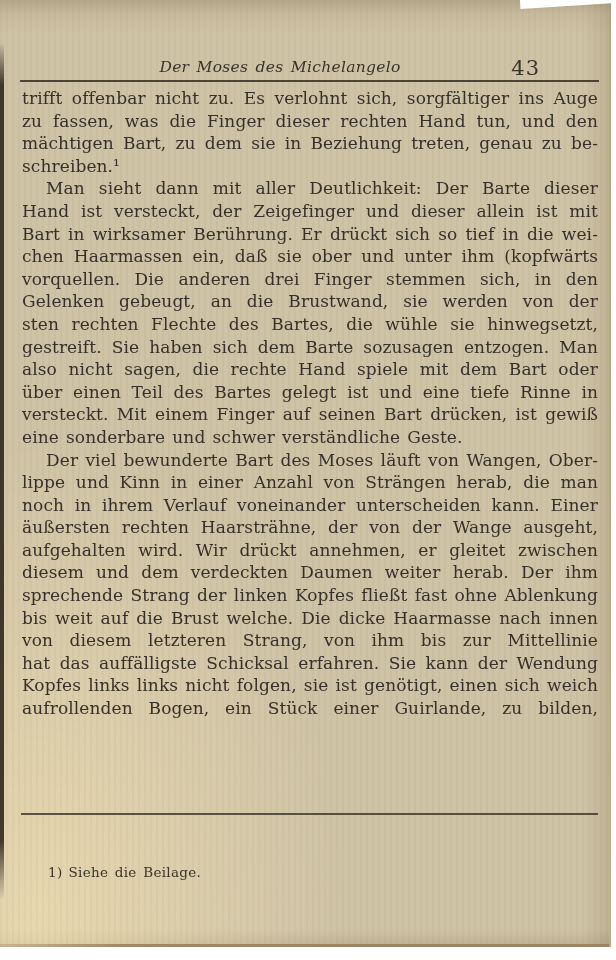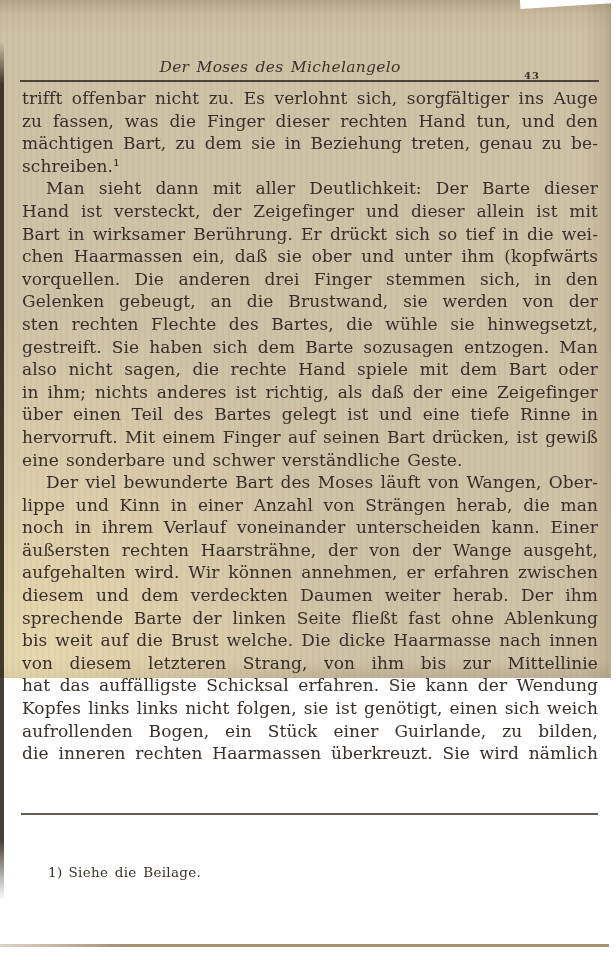--- a/index.html
+++ b/index.html
@@ -5,21 +5,21 @@
   html, body {
     margin: 0; padding: 0;
     width: 616px; height: 960px;
     background: #ffffff;
     overflow: hidden;
     font-family: "DejaVu Serif", "Liberation Serif", serif;
   }
   .scan-page {
     position: absolute;
     left: 0; top: 0;
-    width: 609px; height: 678px;
+    width: 609px; height: 947px;
     background:
       repeating-linear-gradient(90deg, rgba(120,100,70,0.05) 0 2px, rgba(120,100,70,0) 2px 6px),
       radial-gradient(ellipse at 6% 98%, rgba(246,230,180,0.60), rgba(246,230,180,0) 38%),
       linear-gradient(180deg, rgba(125,105,74,0.32) 0px, rgba(125,105,74,0.10) 14px, rgba(125,105,74,0) 34px),
       linear-gradient(270deg, rgba(125,105,74,0.20) 0px, rgba(125,105,74,0) 26px),
       linear-gradient(0deg, rgba(125,105,74,0.22) 0px, rgba(125,105,74,0) 18px),
       #cfc3a7;
     border-right: 2px solid rgba(150,128,95,0.40);
   }
   .left-edge-shadow {
@@ -56,24 +56,23 @@
     left: 0; right: 0; top: 2px;
     text-align: center;
     transform: translateX(-30px);
     font-style: italic;
     font-size: 15.5px;
     letter-spacing: 0.3px;
     word-spacing: 2px;
   }
   .header-page-number {
     position: absolute;
-    right: 58px; top: 14px;
-    font-size: 10px;
+    right: 58px; top: 0;
+    font-size: 21px;
     letter-spacing: 1px;
-    font-weight: bold;
   }
   .header-rule {
     position: absolute;
     left: 20px; top: 80px;
     width: 579px; height: 2px;
     background: rgba(58,50,40,0.88);
   }
   .text-column {
     position: absolute;
     left: 22px; top: 87px;
@@ -138,39 +137,37 @@
       <div class="paragraph">
         <div class="line line-indent">Man sieht dann mit aller Deutlichkeit: Der Barte dieser</div>
         <div class="line">Hand ist versteckt, der Zeigefinger und dieser allein ist mit dem</div>
         <div class="line">Bart in wirksamer Berührung. Er drückt sich so tief in die wei-</div>
         <div class="line">chen Haarmassen ein, daß sie ober und unter ihm (kopfwärts</div>
         <div class="line">vorquellen. Die anderen drei Finger stemmen sich, in den kleinen</div>
         <div class="line">Gelenken gebeugt, an die Brustwand, sie werden von der äußer-</div>
         <div class="line">sten rechten Flechte des Bartes, die wühle sie hinwegsetzt, bloß</div>
         <div class="line">gestreift. Sie haben sich dem Barte sozusagen entzogen. Man kann</div>
         <div class="line">also nicht sagen, die rechte Hand spiele mit dem Bart oder wühle</div>
-        <div class="line">in ihm; nichts anderes ist richtig, als daß der eine Zeigefinger</div>
         <div class="line">über einen Teil des Bartes gelegt ist und eine tiefe Rinne in ihm</div>
-        <div class="line">hervorruft. Mit einem Finger auf seinen Bart drücken, ist gewiß</div>
+        <div class="line">versteckt. Mit einem Finger auf seinen Bart drücken, ist gewiß</div>
         <div class="line line-end">eine sonderbare und schwer verständliche Geste.</div>
       </div>
       <div class="paragraph">
         <div class="line line-indent">Der viel bewunderte Bart des Moses läuft von Wangen, Ober-</div>
         <div class="line">lippe und Kinn in einer Anzahl von Strängen herab, die man</div>
         <div class="line">noch in ihrem Verlauf voneinander unterscheiden kann. Einer der</div>
         <div class="line">äußersten rechten Haarsträhne, der von der Wange ausgeht, läuft</div>
-        <div class="line">aufgehalten wird. Wir können annehmen, er erfahren zwischen</div>
+        <div class="line">aufgehalten wird. Wir drückt annehmen, er gleitet zwischen</div>
         <div class="line">diesem und dem verdeckten Daumen weiter herab. Der ihm ent-</div>
-        <div class="line">sprechende Barte der linken Seite fließt fast ohne Ablenkung</div>
+        <div class="line">sprechende Strang der linken Kopfes fließt fast ohne Ablenkung</div>
         <div class="line">bis weit auf die Brust welche. Die dicke Haarmasse nach innen</div>
         <div class="line">von diesem letzteren Strang, von ihm bis zur Mittellinie reichend,</div>
         <div class="line">hat das auffälligste Schicksal erfahren. Sie kann der Wendung des</div>
         <div class="line">Kopfes links links nicht folgen, sie ist genötigt, einen sich weich</div>
         <div class="line">aufrollenden Bogen, ein Stück einer Guirlande, zu bilden, welche</div>
-        <div class="line">die inneren rechten Haarmassen überkreuzt. Sie wird nämlich</div>
       </div>
     </div>
 
   <div class="footnote-rule"></div>
 
   <div class="footnote">
     <span class="footnote-marker">1)</span><span>Siehe die Beilage.</span>
   </div>
 
   <div class="left-edge-shadow"></div>

